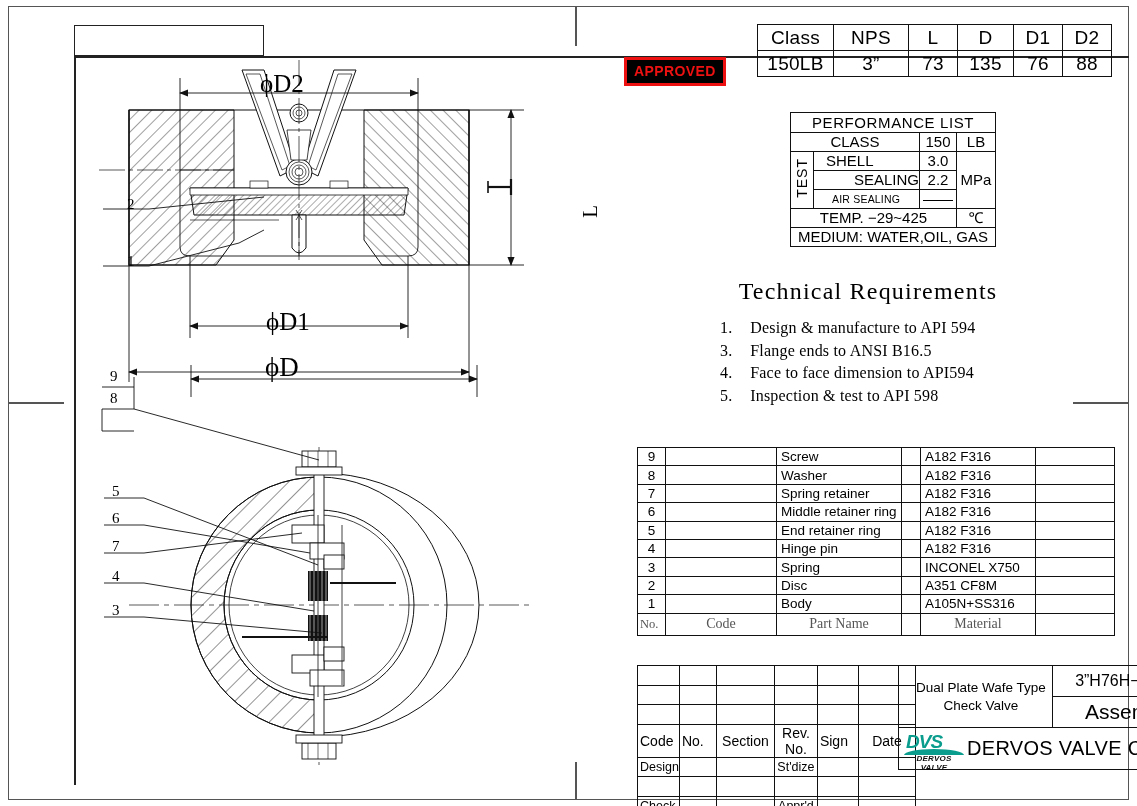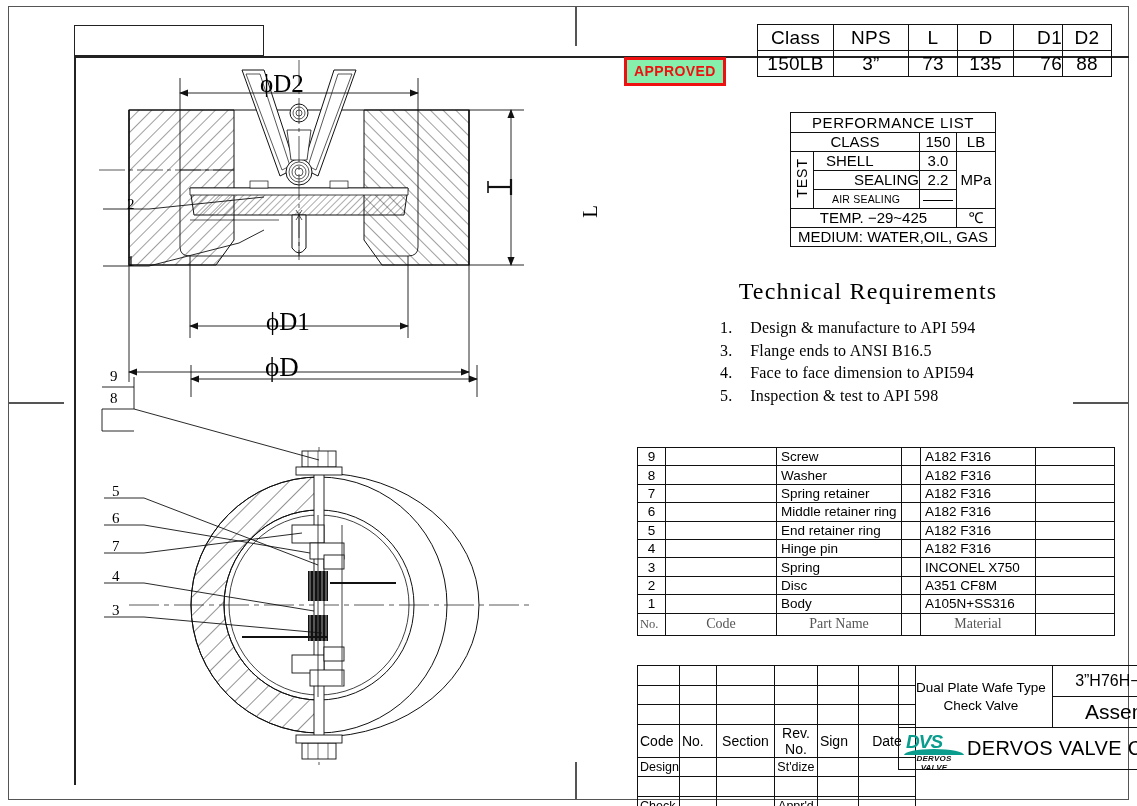--- a/index.html
+++ b/index.html
@@ -20,26 +20,26 @@
   table{border-collapse:collapse;}
   .tbl td,.tbl th{border:1px solid #111;padding:0;text-align:center;
       font-family:"Liberation Sans", sans-serif;font-weight:400;}
   
   #size-table{position:absolute;left:757px;top:24px;}
   #size-table td{width:66px;height:25px;font-size:19px;letter-spacing:.3px;}
   #size-table td.c1{width:75px;}
   #size-table td.c2{width:74px;}
   #size-table td.c3{width:48px;}
   #size-table td.c4{width:55px;}
-  #size-table td.c5{width:48px;text-align:right;}
+  #size-table td.c5{width:48px;}
   #size-table td.c6{width:48px;}
   
   #approved{position:absolute;left:624px;top:57px;
      border:3px solid #ee1111;color:#ee1111;font-weight:bold;font-size:14px;
-     padding:3px 7px 4px 7px;letter-spacing:.4px;background:#86efac;}
+     padding:3px 7px 4px 7px;letter-spacing:.4px;background:#000000;}
   
   #perf{position:absolute;left:790px;top:112px;}
   #perf td{font-size:15px;height:18px;line-height:18px;}
   #perf .title{font-size:15px;height:19px;letter-spacing:.6px;}
   #perf .lbl{width:128px;text-align:center;}
   #perf .val{width:36px;}
   #perf .unit{width:38px;}
   #perf .testcol{width:22px;}
   #perf .small{font-size:10.5px;letter-spacing:.2px;}
   .vert{writing-mode:vertical-rl;transform:rotate(180deg);

